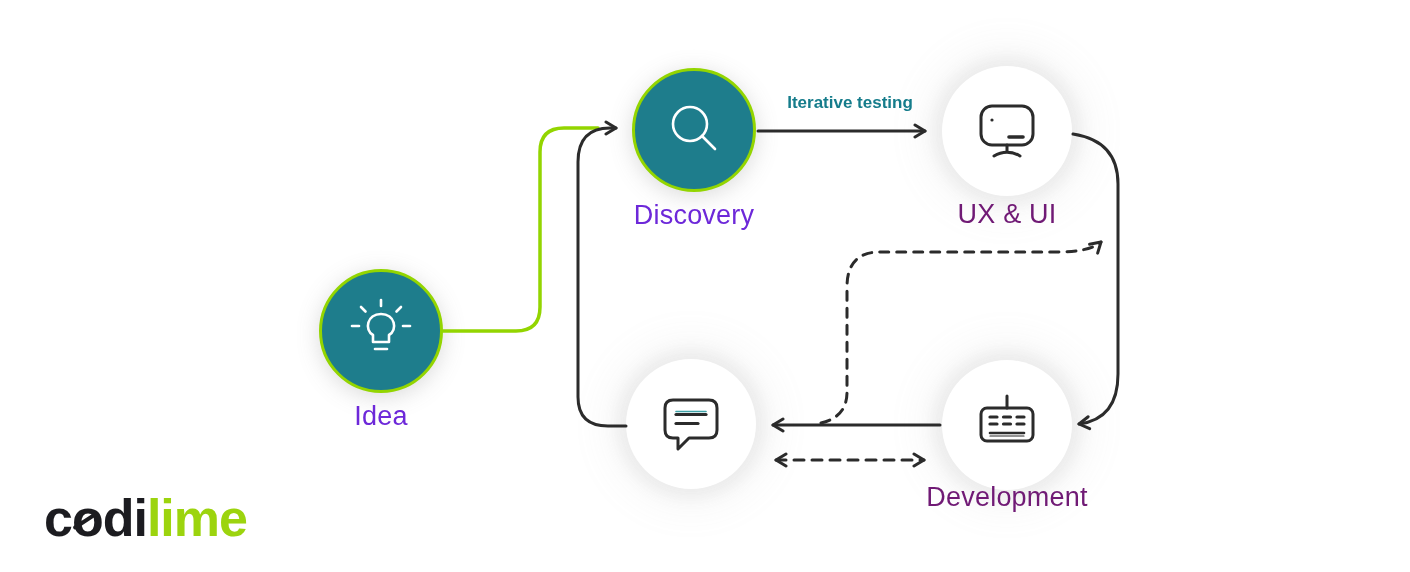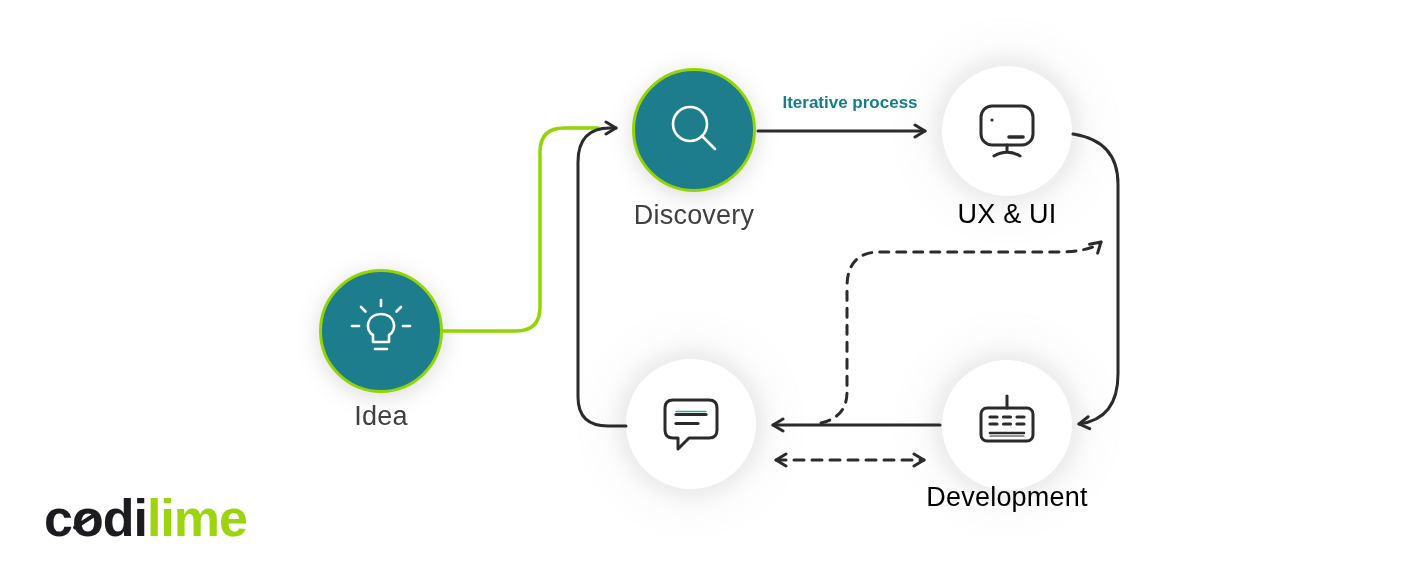--- a/index.html
+++ b/index.html
@@ -19,22 +19,22 @@
     box-shadow:0 4px 22px rgba(110,110,110,0.25);
   }
   .node.white{
     width:130px;height:130px;background:#ffffff;
     box-shadow:0 0 14px 10px rgba(140,140,140,0.10), 0 0 36px 22px rgba(160,160,160,0.07);
   }
   .label{
     position:absolute;transform:translateX(-50%);white-space:nowrap;
     font-size:27px;z-index:3;letter-spacing:0.2px;
   }
-  .label.teal{color:#404040;}
-  .label.dark{color:#000000;}
+  .label.teal{color:#6d28d9;}
+  .label.dark{color:#701a75;}
   .annotation{
     position:absolute;transform:translateX(-50%);white-space:nowrap;
     font-size:17px;font-weight:bold;color:#157c8b;z-index:3;
   }
   .logo{
     position:absolute;left:44px;top:492px;z-index:3;
     font-size:52px;font-weight:bold;letter-spacing:-1px;color:#1c1c20;line-height:1;
   }
   .logo .lime{color:#9cd40e;}
   .logo .logo-o{position:relative;display:inline-block;}
@@ -130,17 +130,17 @@
     <span>
       <svg width="70" height="70" viewBox="-35 -35 70 70" fill="none" stroke="#2b2b2b" stroke-width="3" stroke-linecap="round" stroke-linejoin="round">
         <path d="M -18,-22 H 18 Q 26,-22 26,-14 V 8 Q 26,16 18,16 H -2 L -13,27 V 16 H -18 Q -26,16 -26,8 V -14 Q -26,-22 -18,-22 Z"></path>
         <path d="M -15,-10.5 H 15" stroke="#3fa3a8" stroke-width="1.6"></path>
         <path d="M -15,-7.5 H 15" stroke-width="3.2"></path>
         <path d="M -15,1.5 H 7" stroke-width="3.2"></path>
       </svg>
     </span>
   </div>
 
-  <div class="annotation" style="left:850px;top:93px;">Iterative process</div>
+  <div class="annotation" style="left:850px;top:93px;">Iterative testing</div>
 
   <div class="logo"><span>c</span><span class="logo-o">o</span><span>di</span><span class="lime">lime</span></div>
 
 </div>
 
 </body></html>

